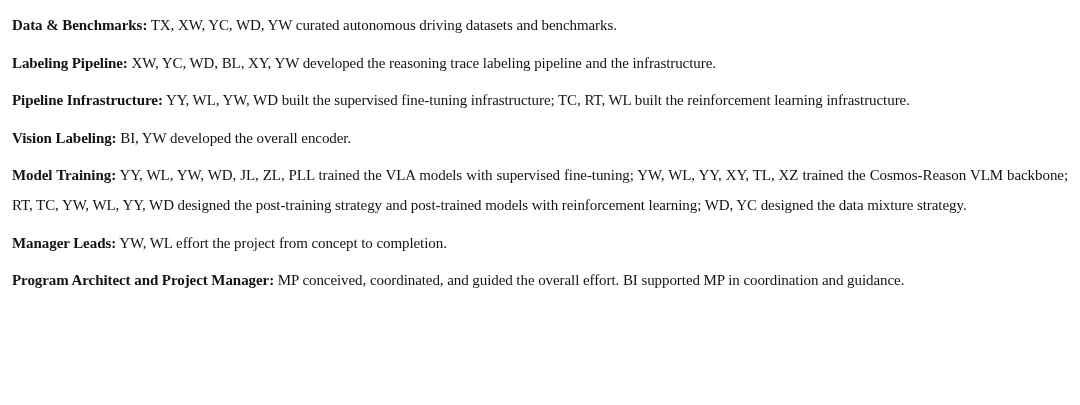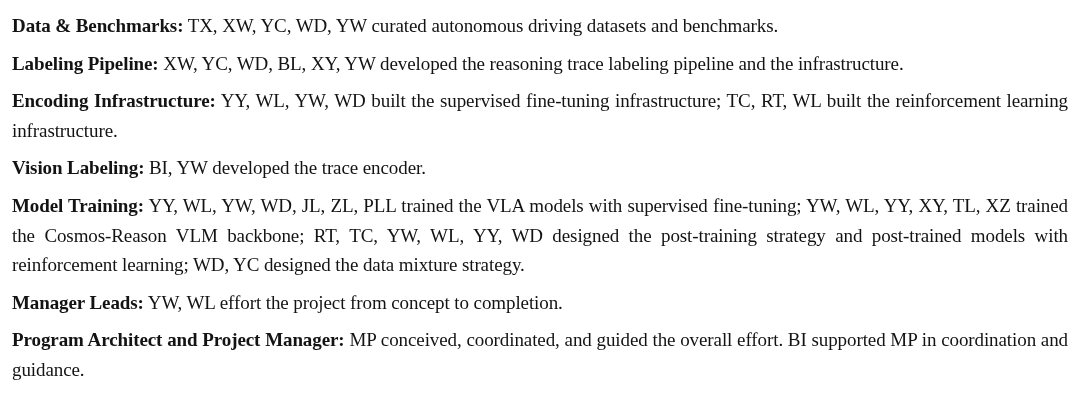--- a/index.html
+++ b/index.html
@@ -19,21 +19,21 @@
 
   #contributions {
     box-sizing: border-box;
     width: 1080px;
     padding: 11px 12px 0 12px;
   }
 
   .contrib-entry {
     margin: 0;
     padding: 0;
-    font-size: 19px;
+    font-size: 15px;
     line-height: 29.6px;
     text-align: justify;
     text-justify: inter-word;
     hyphens: manual;
     letter-spacing: -0.005em;
   }
 
   
   .contrib-entry + .contrib-entry {
     margin-top: 8px;
@@ -51,18 +51,18 @@
   .contrib-entry {
     text-align-last: left;
   }
 </style>
 </head>
 <body>
 
 <div id="contributions">
     <p class="contrib-entry"><span class="role-label">Data &amp; Benchmarks:</span> <span class="role-body">TX, XW, YC, WD, YW curated autonomous driving datasets and benchmarks.</span></p>
     <p class="contrib-entry"><span class="role-label">Labeling Pipeline:</span> <span class="role-body">XW, YC, WD, BL, XY, YW developed the reasoning trace labeling pipeline and the infrastructure.</span></p>
-    <p class="contrib-entry"><span class="role-label">Encoding Infrastructure:</span> <span class="role-body">YY, WL, YW, WD built the supervised fine-tuning infrastructure; TC, RT, WL built the reinforcement learning infrastructure.</span></p>
-    <p class="contrib-entry"><span class="role-label">Vision Labeling:</span> <span class="role-body">BI, YW developed the trace encoder.</span></p>
+    <p class="contrib-entry"><span class="role-label">Pipeline Infrastructure:</span> <span class="role-body">YY, WL, YW, WD built the supervised fine-tuning infrastructure; TC, RT, WL built the reinforcement learning infrastructure.</span></p>
+    <p class="contrib-entry"><span class="role-label">Vision Labeling:</span> <span class="role-body">BI, YW developed the overall encoder.</span></p>
     <p class="contrib-entry"><span class="role-label">Model Training:</span> <span class="role-body">YY, WL, YW, WD, JL, ZL, PLL trained the VLA models with supervised fine-tuning; YW, WL, YY, XY, TL, XZ trained the Cosmos-Reason VLM backbone; RT, TC, YW, WL, YY, WD designed the post-training strategy and post-trained models with reinforcement learning; WD, YC designed the data mixture strategy.</span></p>
     <p class="contrib-entry"><span class="role-label">Manager Leads:</span> <span class="role-body">YW, WL effort the project from concept to completion.</span></p>
     <p class="contrib-entry"><span class="role-label">Program Architect and Project Manager:</span> <span class="role-body">MP conceived, coordinated, and guided the overall effort.  BI supported MP in coordination and guidance.</span></p>
   </div>
 
 </body></html>

